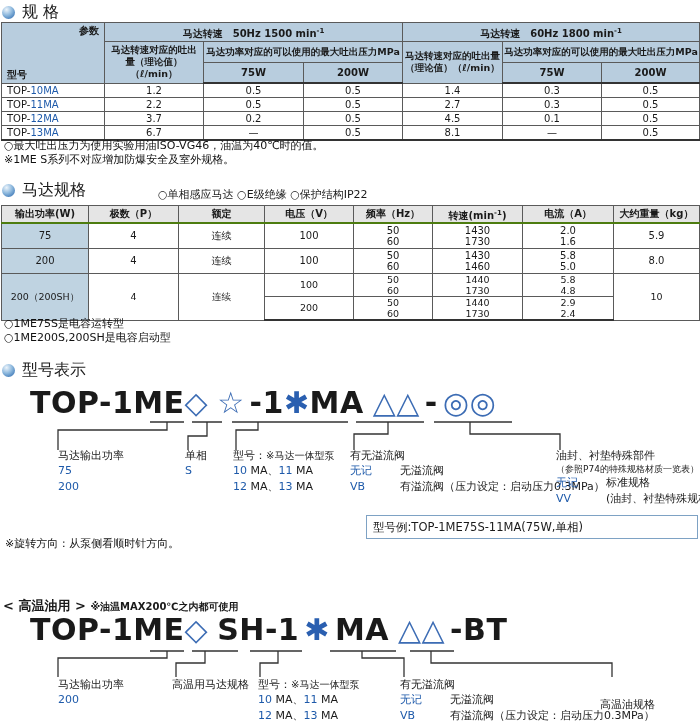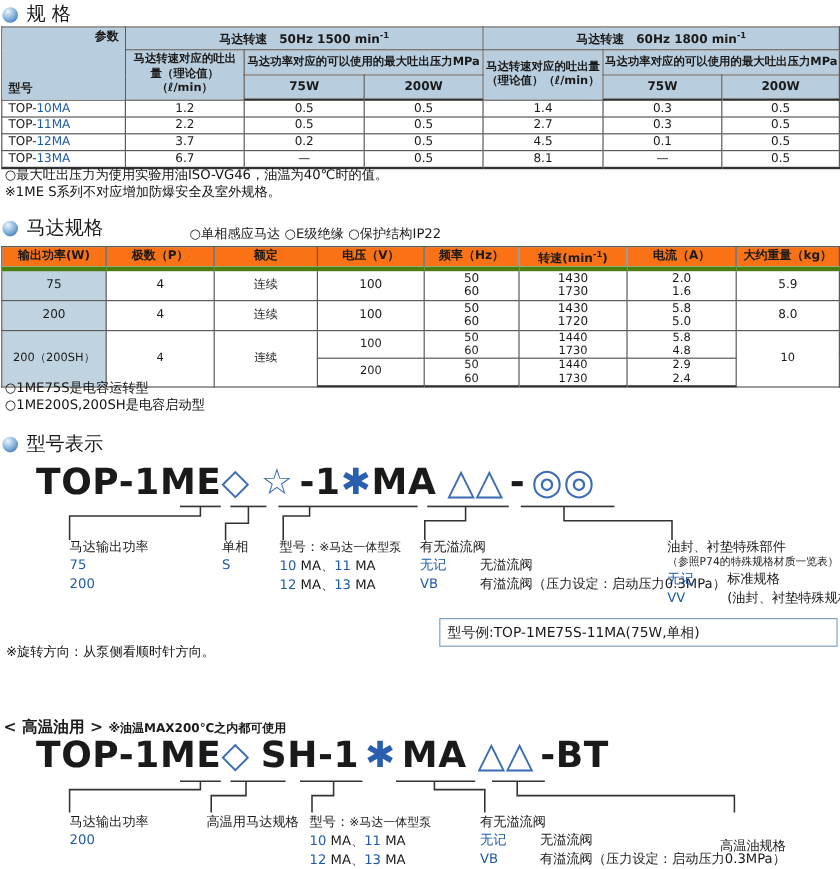--- a/index.html
+++ b/index.html
@@ -26,21 +26,21 @@
   .model-cell{text-align:left;padding-left:5px;}
   .blu{color:#1e5aaa;}
   .corner{position:relative;background-color:#b8cdde;
     background-image:linear-gradient(to bottom right, transparent 49.2%, #5a5a5a 49.2%, #5a5a5a 50.8%, transparent 50.8%);}
   .corner .tr{position:absolute;top:2px;right:5px;}
   .corner .bl{position:absolute;bottom:2px;left:5px;}
   .discharge{line-height:12px;padding:0 2px;font-size:9.5px;}
   .pressure{font-size:9.5px;white-space:nowrap;}
   sup{font-size:7px;vertical-align:4px;font-weight:bold;}
   
-  tr.mh td{height:16px;background:#f97316;font-weight:bold;border-bottom:4px solid #4d7c0f;}
+  tr.mh td{height:16px;background:#e5e5e5;font-weight:bold;border-bottom:2px solid #4d7c0f;}
   tr.mr12 td{height:24px;}
   tr.mr3 td{height:20px;line-height:10px;font-size:9.5px;}
   tr.m-last td{border-bottom:2px solid #333;}
   .c1{background:#bfd3e1;}
   .two div{line-height:11px;}
   .note{font-size:11px;line-height:14px;color:#111;}
   
   .code{font-size:30px;font-weight:bold;white-space:nowrap;letter-spacing:0.5px;}
   .code .sym{color:#3c6cb4;font-weight:normal;}
   .code .ast{color:#2a5fb0;font-weight:bold;}
@@ -193,21 +193,21 @@
     <td class="c1">200</td>
     <td>4</td>
     <td>连续</td>
     <td>100</td>
     <td class="two">
             <div>50</div>
             <div>60</div>
           </td>
     <td class="two">
             <div>1430</div>
-            <div>1720</div>
+            <div>1460</div>
           </td>
     <td class="two">
             <div>5.8</div>
             <div>5.0</div>
           </td>
     <td>8.0</td>
   </tr>
   <tr class="mr3">
     <td class="c1" rowspan="2">200（200SH）</td>
     <td rowspan="2">4</td>

